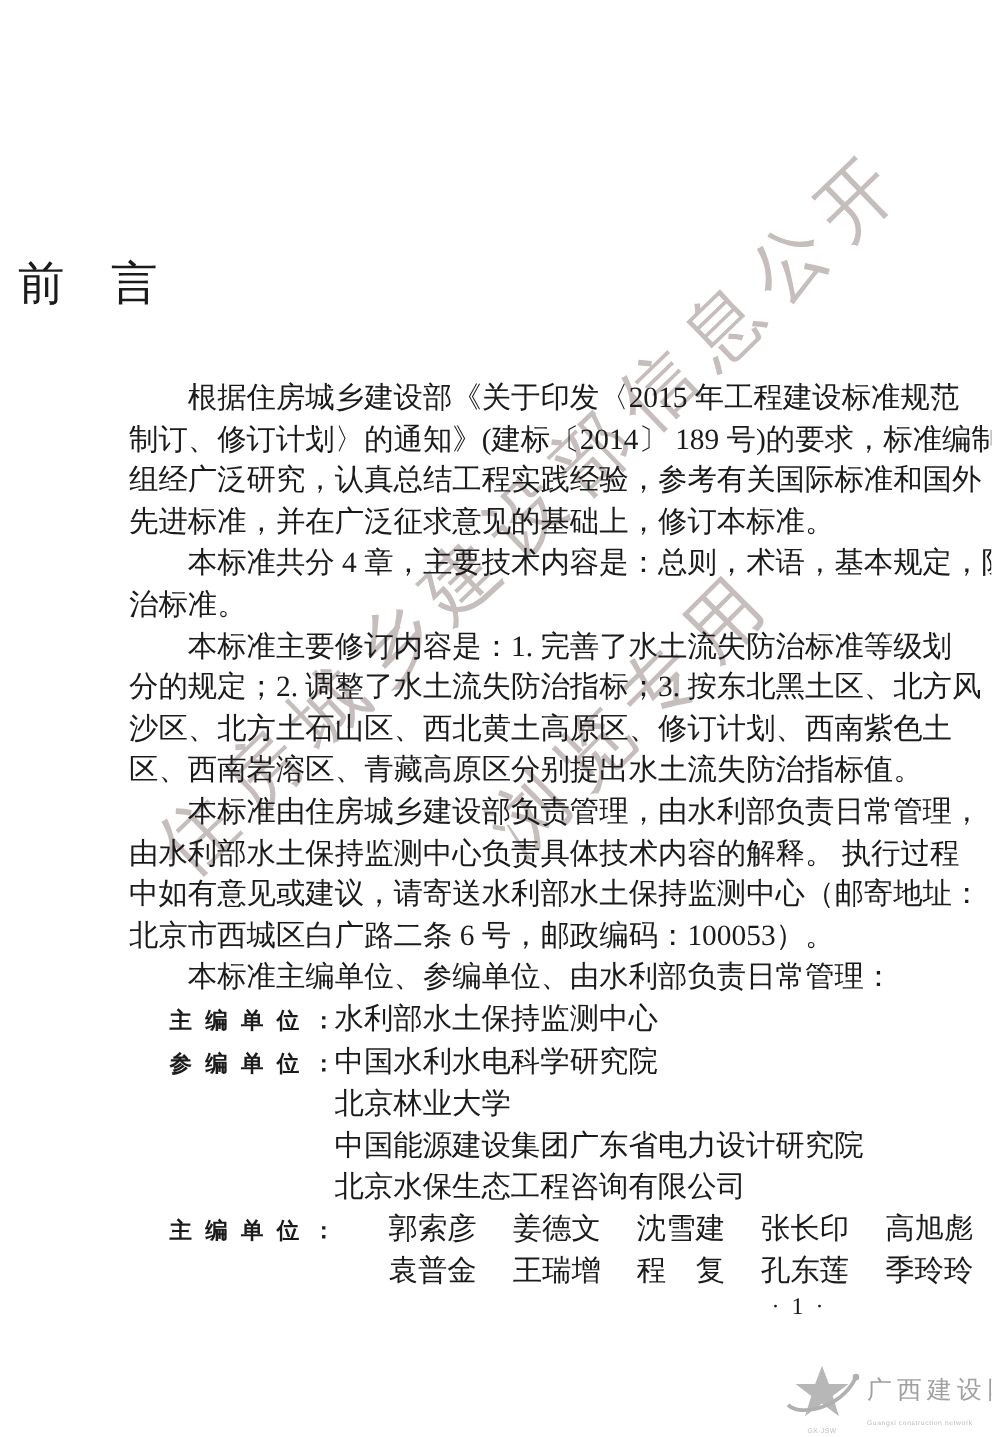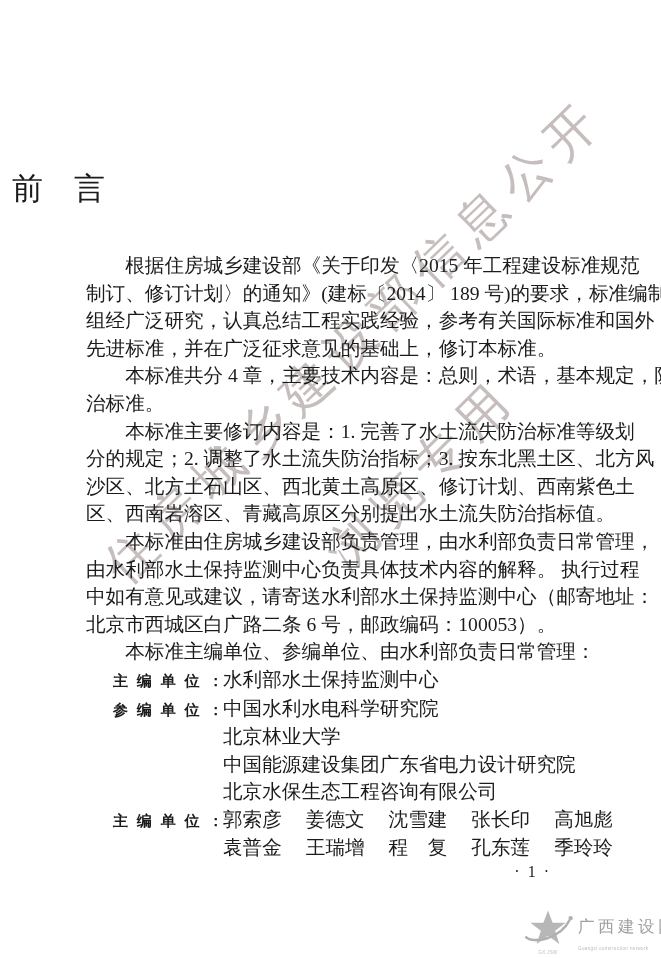--- a/index.html
+++ b/index.html
@@ -29,21 +29,21 @@
   .line { white-space:nowrap; }
   .roster { padding-left:27px; }
   .roster-row { display:flex; align-items:baseline; }
   .roster-label {
     flex:none; display:inline-block; width:110px;
     font-family:"Liberation Sans","DejaVu Sans",sans-serif;
     font-weight:bold; font-size:15px; letter-spacing:-0.3px;
     text-align:justify; text-align-last:justify;
   }
   .roster-value { white-space:nowrap; }
-  .roster-value.names { display:flex; gap:24px; }
+  .roster-value.names { display:flex; gap:24px;margin-left:36px; }
 
   .page-number {
     position:absolute; top:863px; right:110px;
     font-size:16px; letter-spacing:2px;
   }
 
   .footer-logo {
     position:absolute; left:522px; top:908px; width:136px;
     display:flex; align-items:flex-start; color:#a3a3a3;
   }

